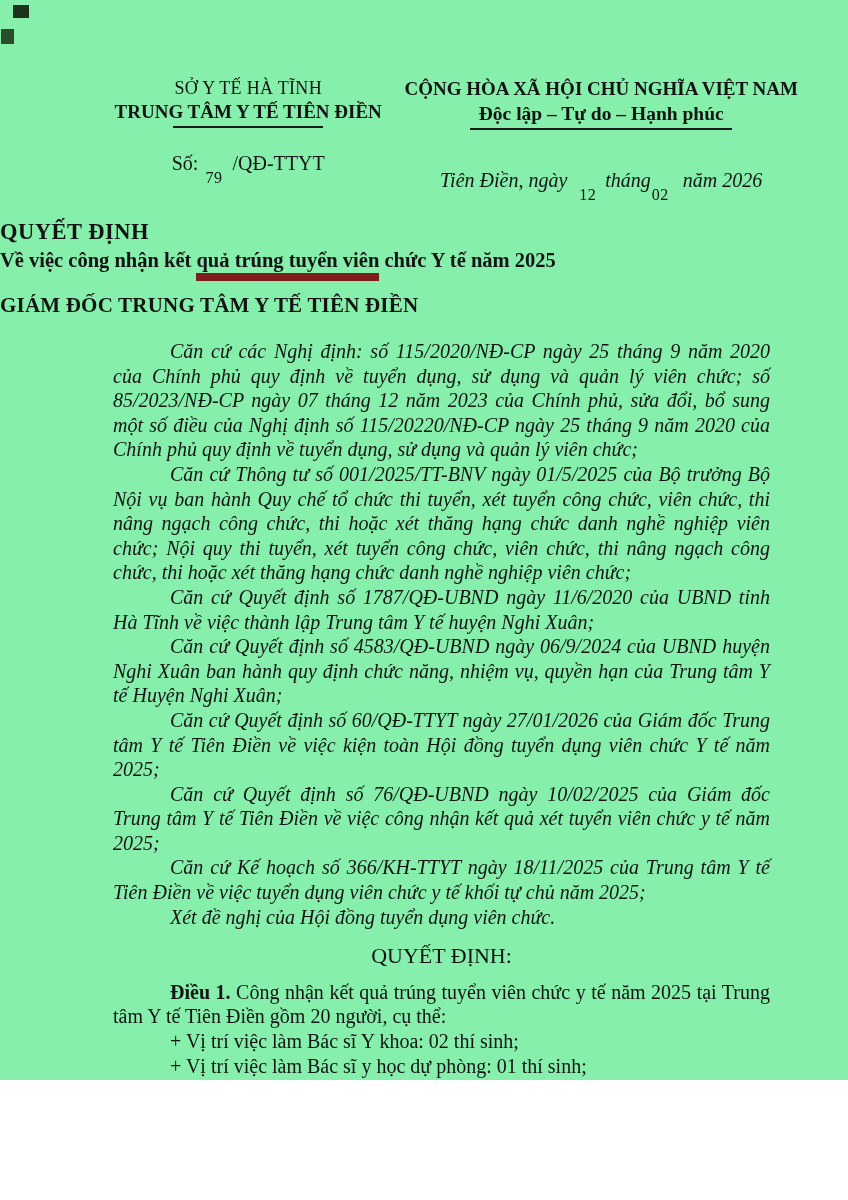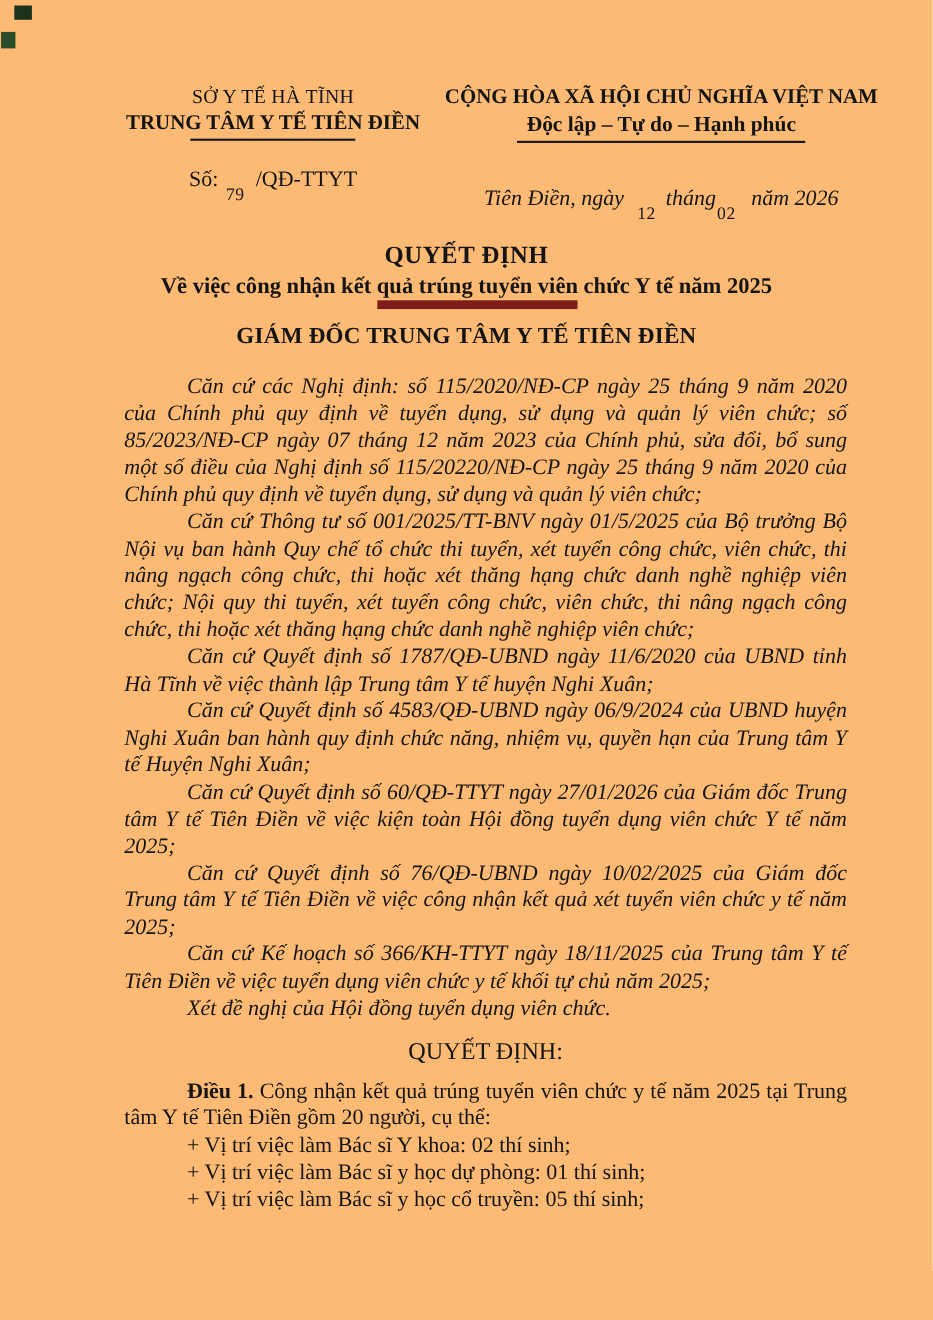--- a/index.html
+++ b/index.html
@@ -1,20 +1,20 @@
 <!DOCTYPE html>
 <html><head>
 <meta charset="utf-8">
 <title>Document</title>
 <style>
   html,body{margin:0;padding:0;background:#fff;}
   .page{
     position:relative;
-    width:848px;height:1200px;
-    background:#fdba74;
+    width:848px;height:1080px;
+    background:#86efac;
     overflow:hidden;
     font-family:"Liberation Serif", serif;
     color:#141414;
     box-sizing:border-box;
   }
   .scan-mark{position:absolute;}
   .scan-mark.m1{left:13px;top:5px;width:16px;height:13px;background:#1d331d;}
   .scan-mark.m2{left:1px;top:29px;width:13px;height:15px;background:#2a4d2a;}
 
   .header{
@@ -35,21 +35,21 @@
   .date-line{margin-top:39px;font-size:20px;font-style:italic;white-space:nowrap;}
   .ins-num{
     font-style:normal;font-size:16px;
     position:relative;top:13px;
     letter-spacing:.5px;
   }
   .so-line .ins-num{margin:0 10px 0 7px;}
   .date-line .day{margin:0 9px 0 12px;}
   .date-line .month{margin:0 14px 0 1px;}
 
-  .title-block{text-align:center;margin-top:27px;}
+  .title-block{margin-top:27px;}
   .title-main{font-size:22.5px;font-weight:bold;letter-spacing:.5px;}
   .title-sub{font-size:20.5px;font-weight:bold;margin-top:4px;}
   .title-sub .u{border-bottom:8px solid #7f1d1d;padding-bottom:2px;}
   .title-authority{font-size:21px;font-weight:bold;margin-top:21px;letter-spacing:.2px;}
 
   .doc-body{
     padding:21px 78px 0 113px;
     font-size:20px;line-height:24.6px;
   }
   .doc-body p{margin:0;}

